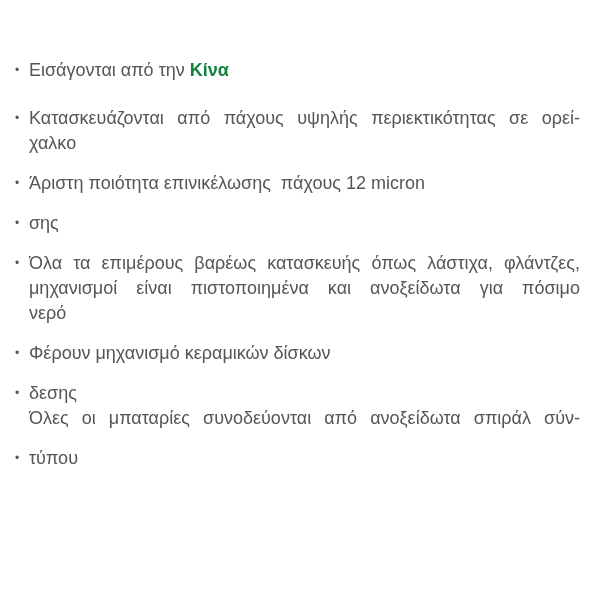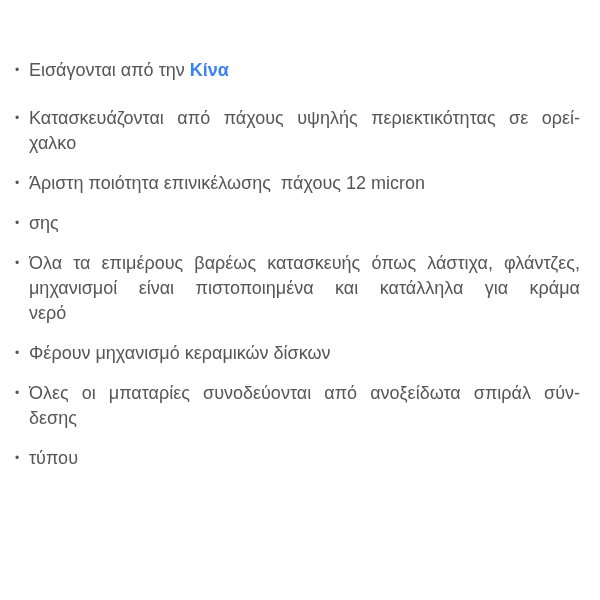--- a/index.html
+++ b/index.html
@@ -44,21 +44,21 @@
     height: 25px;
     overflow: hidden;
     text-align: left;
   }
   .line.full {
     text-align: justify;
     text-align-last: justify;
   }
   .bold {
     font-weight: 700;
-    color: #3b82f6;
+    color: #15803d;
   }
 </style>
 </head>
 <body>
 
 <div class="page">
   <div class="bullet-list">
 
     <div class="item first">
       <span class="bullet">•</span>
@@ -86,37 +86,37 @@
       <span class="bullet">•</span>
       <div class="text">
         <div class="line">σης</div>
       </div>
     </div>
 
     <div class="item">
       <span class="bullet">•</span>
       <div class="text">
         <div class="line full">Όλα τα επιμέρους βαρέως κατασκευής όπως λάστιχα, φλάντζες,</div>
-        <div class="line full">μηχανισμοί είναι πιστοποιημένα και κατάλληλα για κράμα</div>
+        <div class="line full">μηχανισμοί είναι πιστοποιημένα και ανοξείδωτα για πόσιμο</div>
         <div class="line">νερό</div>
       </div>
     </div>
 
     <div class="item">
       <span class="bullet">•</span>
       <div class="text">
         <div class="line">Φέρουν μηχανισμό κεραμικών δίσκων</div>
       </div>
     </div>
 
     <div class="item">
       <span class="bullet">•</span>
       <div class="text">
+        <div class="line">δεσης</div>
         <div class="line full">Όλες οι μπαταρίες συνοδεύονται από ανοξείδωτα σπιράλ σύν-</div>
-        <div class="line">δεσης</div>
       </div>
     </div>
 
     <div class="item">
       <span class="bullet">•</span>
       <div class="text">
         <div class="line">τύπου</div>
       </div>
     </div>
 

